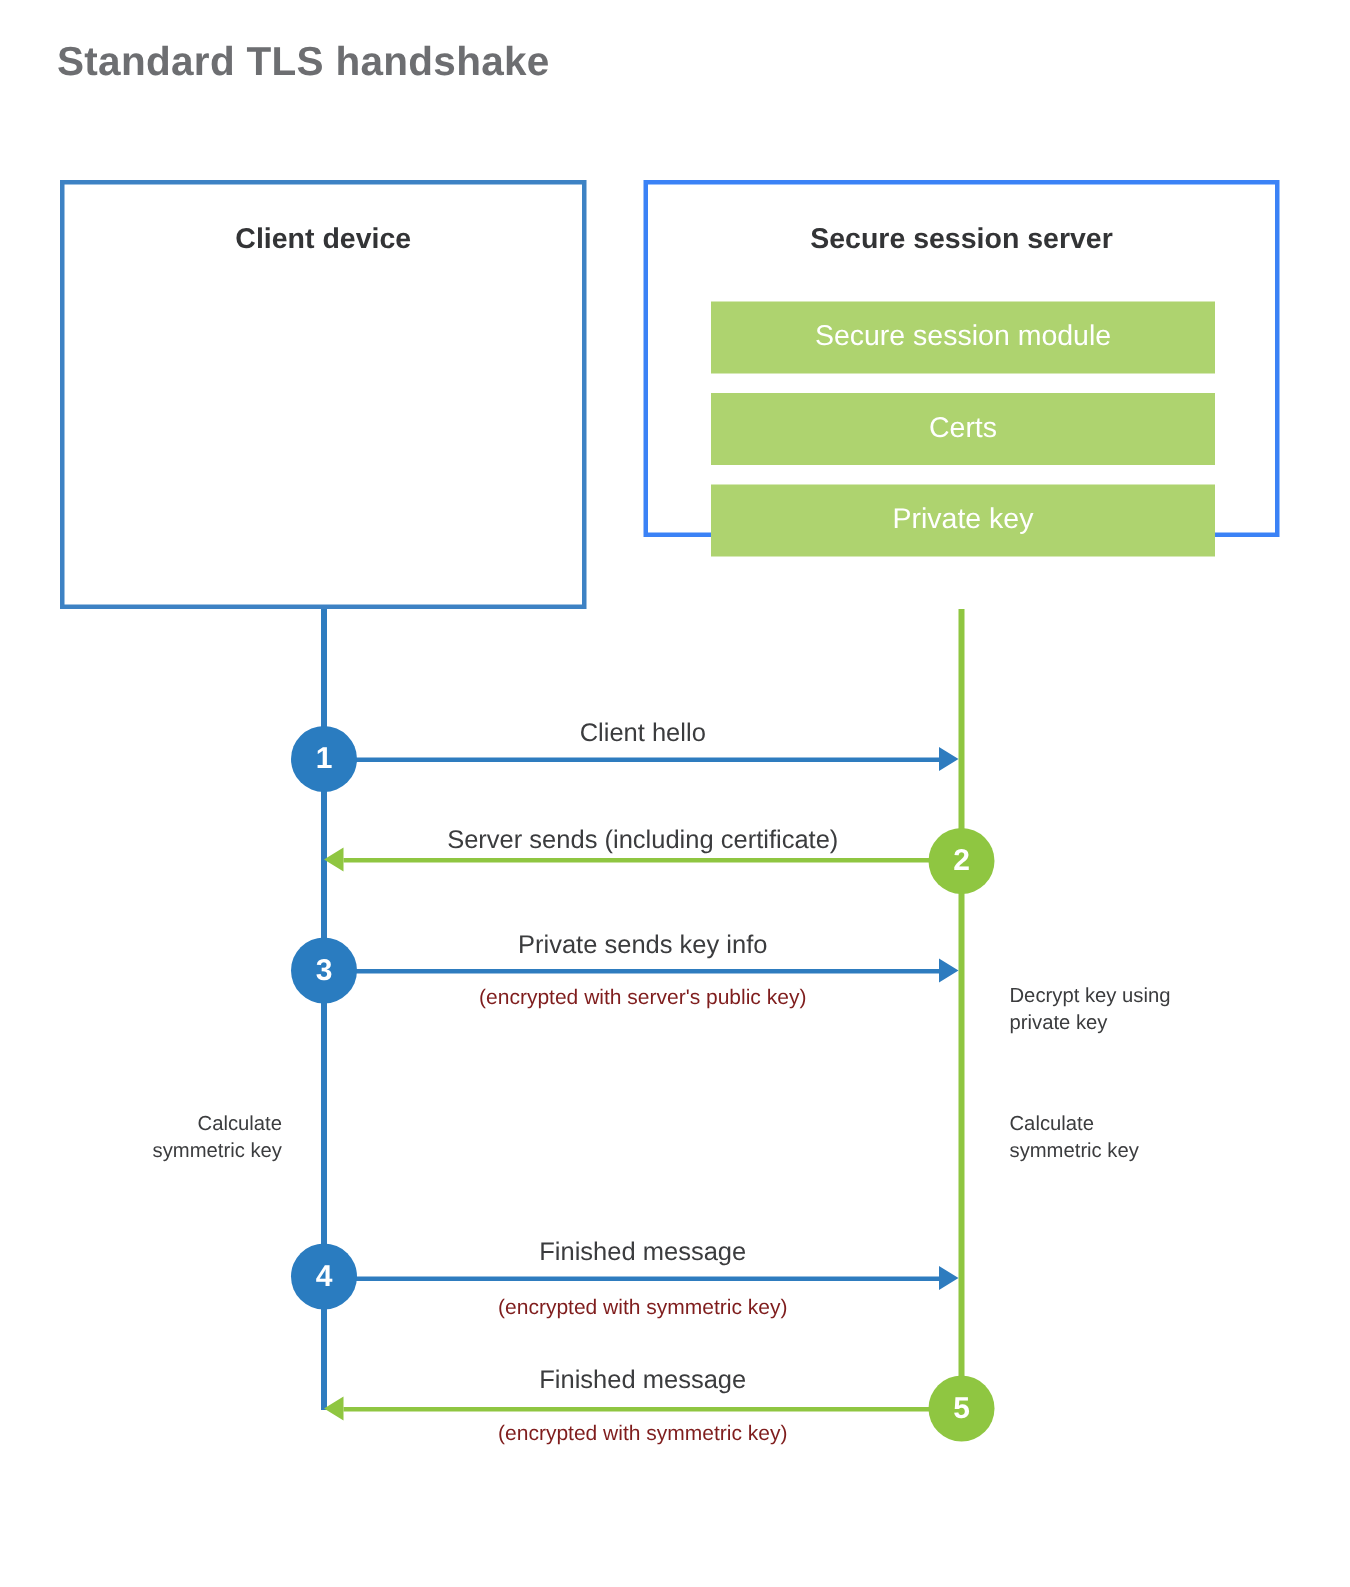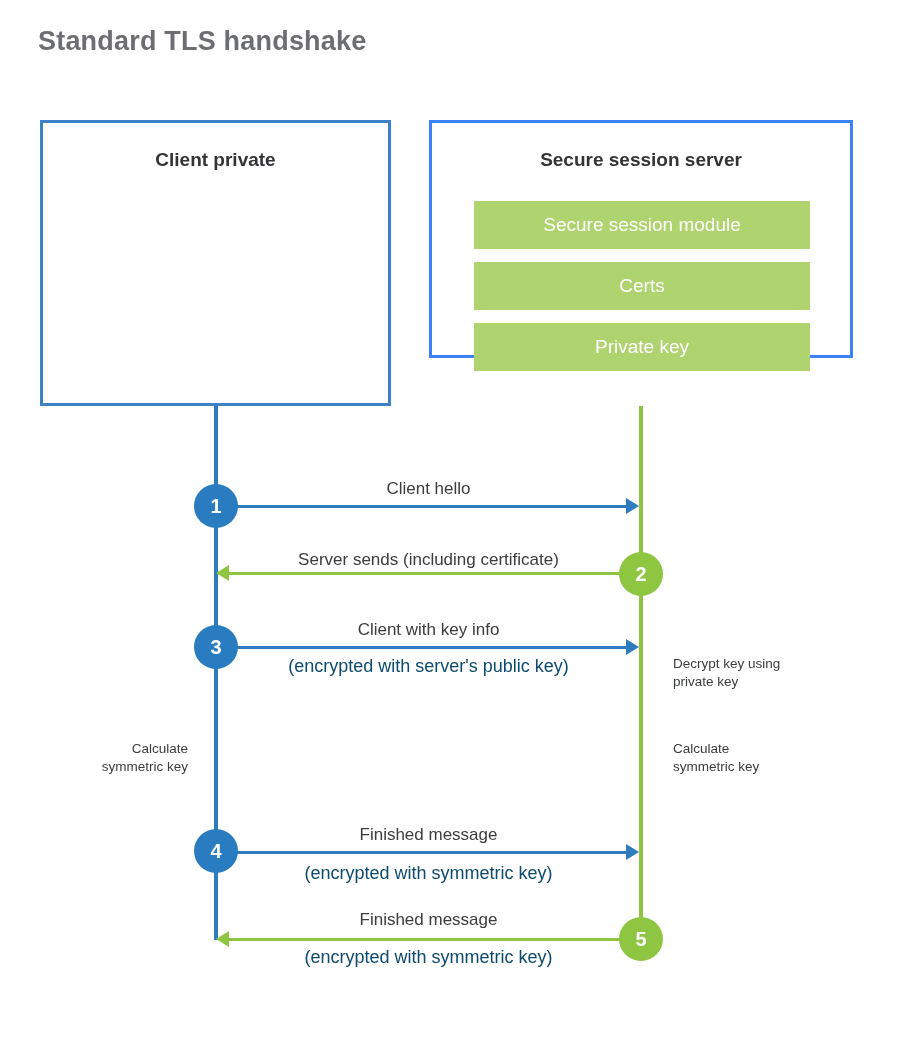--- a/index.html
+++ b/index.html
@@ -147,22 +147,22 @@
     position: absolute;
     text-align: center;
     color: #3b3c3e;
     font-size: 17px;
     font-weight: 400;
     white-space: nowrap;
   }
   .msg-sublabel {
     position: absolute;
     text-align: center;
-    color: #0c4a6e;
-    font-size: 18px;
+    color: #7f1d1d;
+    font-size: 14px;
     font-weight: 300;
     white-space: nowrap;
   }
   .side-note {
     position: absolute;
     color: #3b3c3e;
     font-size: 13.5px;
     font-weight: 300;
     line-height: 1.35;
   }
@@ -170,21 +170,21 @@
   .side-note.left-aligned { text-align: left; }
 </style>
 </head>
 <body>
 
 <div class="canvas">
 
   <div id="page-title">Standard TLS handshake</div>
 
   <div class="party-box" id="client-box">
-    <div class="party-title">Client private</div>
+    <div class="party-title">Client device</div>
   </div>
 
   <div class="party-box" id="server-box">
     <div class="party-title">Secure session server</div>
     <div class="server-modules">
       <div class="server-module">Secure session module</div>
       <div class="server-module">Certs</div>
       <div class="server-module">Private key</div>
     </div>
   </div>
@@ -195,21 +195,21 @@
   <div class="msg-label" style="left:216px; top:479px; width:425px;">Client hello</div>
   <div class="arrow-line blue" style="left:216px; top:505px; width:411px;"></div>
   <div class="arrow-head right blue" style="left:626px; top:498px;"></div>
   <div class="step-circle blue" style="left:194px; top:484px;">1</div>
 
   <div class="msg-label" style="left:216px; top:550px; width:425px;">Server sends (including certificate)</div>
   <div class="arrow-line green" style="left:229px; top:572px; width:412px;"></div>
   <div class="arrow-head left green" style="left:216px; top:565px;"></div>
   <div class="step-circle green" style="left:619px; top:552px;">2</div>
 
-  <div class="msg-label" style="left:216px; top:620px; width:425px;">Client with key info</div>
+  <div class="msg-label" style="left:216px; top:620px; width:425px;">Private sends key info</div>
   <div class="arrow-line blue" style="left:216px; top:646px; width:411px;"></div>
   <div class="arrow-head right blue" style="left:626px; top:639px;"></div>
   <div class="msg-sublabel" style="left:216px; top:656px; width:425px;">(encrypted with server's public key)</div>
   <div class="step-circle blue" style="left:194px; top:625px;">3</div>
 
   <div class="side-note left-aligned" style="left:673px; top:631px; width:200px;margin-top:24px;">
     <div>Decrypt key using</div>
     <div>private key</div>
   </div>
 

